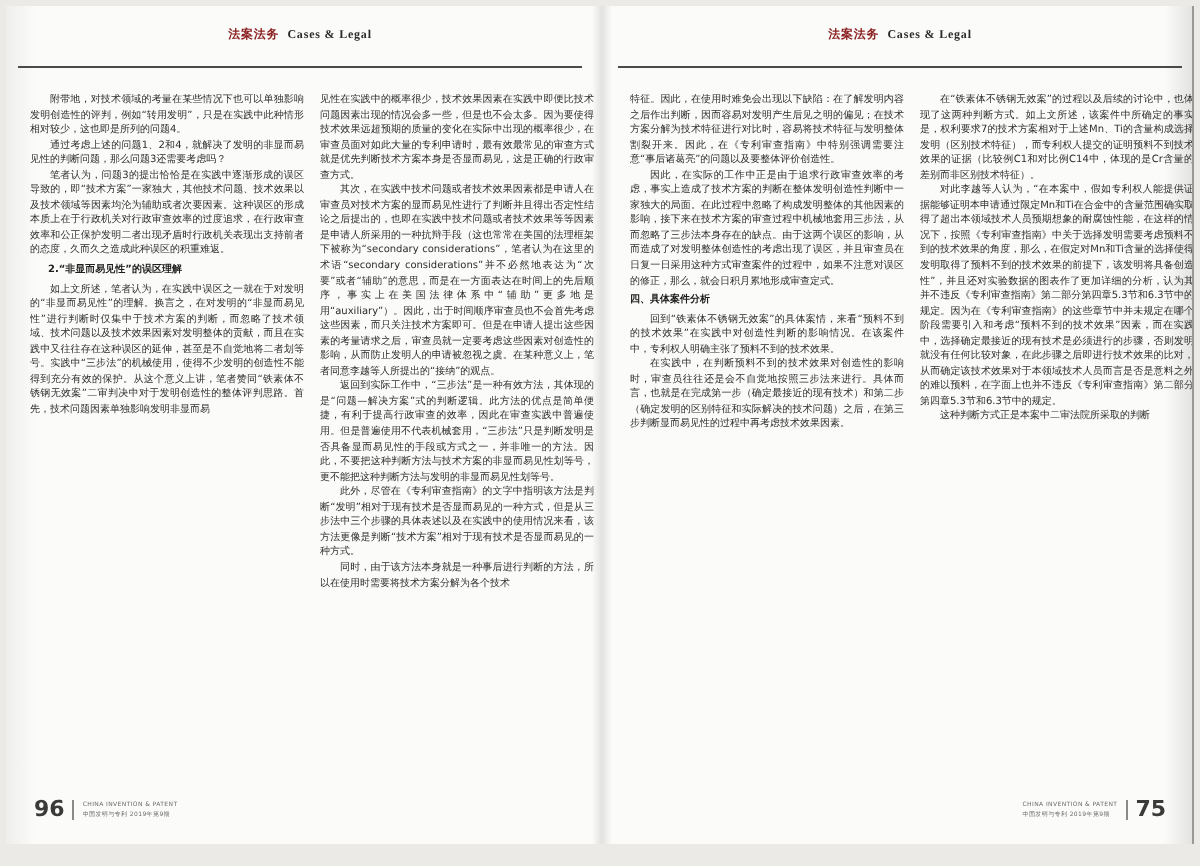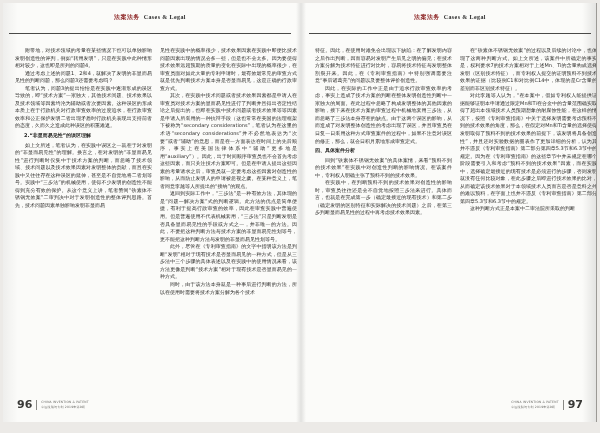--- a/index.html
+++ b/index.html
@@ -103,21 +103,21 @@
         <div class="col-heading">四、具体案件分析</div>
         <div class="para">回到“铁素体不锈钢无效案”的具体案情，来看“预料不到的技术效果”在实践中对创造性判断的影响情况。在该案件中，专利权人明确主张了预料不到的技术效果。</div>
         <div class="para">在实践中，在判断预料不到的技术效果对创造性的影响时，审查员往往还是会不自觉地按照三步法来进行。具体而言，也就是在完成第一步（确定最接近的现有技术）和第二步（确定发明的区别特征和实际解决的技术问题）之后，在第三步判断显而易见性的过程中再考虑技术效果因素。</div>
       </div>
     <div class="col c2">
         <div class="para">在“铁素体不锈钢无效案”的过程以及后续的讨论中，也体现了这两种判断方式。如上文所述，该案件中所确定的事实是，权利要求7的技术方案相对于上述Mn、Ti的含量构成选择发明（区别技术特征），而专利权人提交的证明预料不到技术效果的证据（比较例C1和对比例C14中，体现的是Cr含量的差别而非区别技术特征）。</div>
         <div class="para">对此李越等人认为，“在本案中，假如专利权人能提供证据能够证明本申请通过限定Mn和Ti在合金中的含量范围确实取得了超出本领域技术人员预期想象的耐腐蚀性能，在这样的情况下，按照《专利审查指南》中关于选择发明需要考虑预料不到的技术效果的角度，那么，在假定对Mn和Ti含量的选择使得发明取得了预料不到的技术效果的前提下，该发明将具备创造性”，并且还对实验数据的图表作了更加详细的分析，认为其并不违反《专利审查指南》第二部分第四章5.3节和6.3节中的规定。因为在《专利审查指南》的这些章节中并未规定在哪个阶段需要引入和考虑“预料不到的技术效果”因素，而在实践中，选择确定最接近的现有技术是必须进行的步骤，否则发明就没有任何比较对象，在此步骤之后即进行技术效果的比对，从而确定该技术效果对于本领域技术人员而言是否是意料之外的难以预料，在字面上也并不违反《专利审查指南》第二部分第四章5.3节和6.3节中的规定。</div>
         <div class="para">这种判断方式正是本案中二审法院所采取的判断</div>
       </div>
     <div class="footer right">
-      <span class="page-num">97</span>
+      <span class="page-num">75</span>
       <span class="footer-divider"></span>
       <span class="footer-meta">
         <span>CHINA INVENTION &amp; PATENT</span>
         <span>中国发明与专利 2019年第9期</span>
       </span>
     </div>
   </div>
 
   <div class="gutter"></div>
   <div class="edge-line-right"></div>

